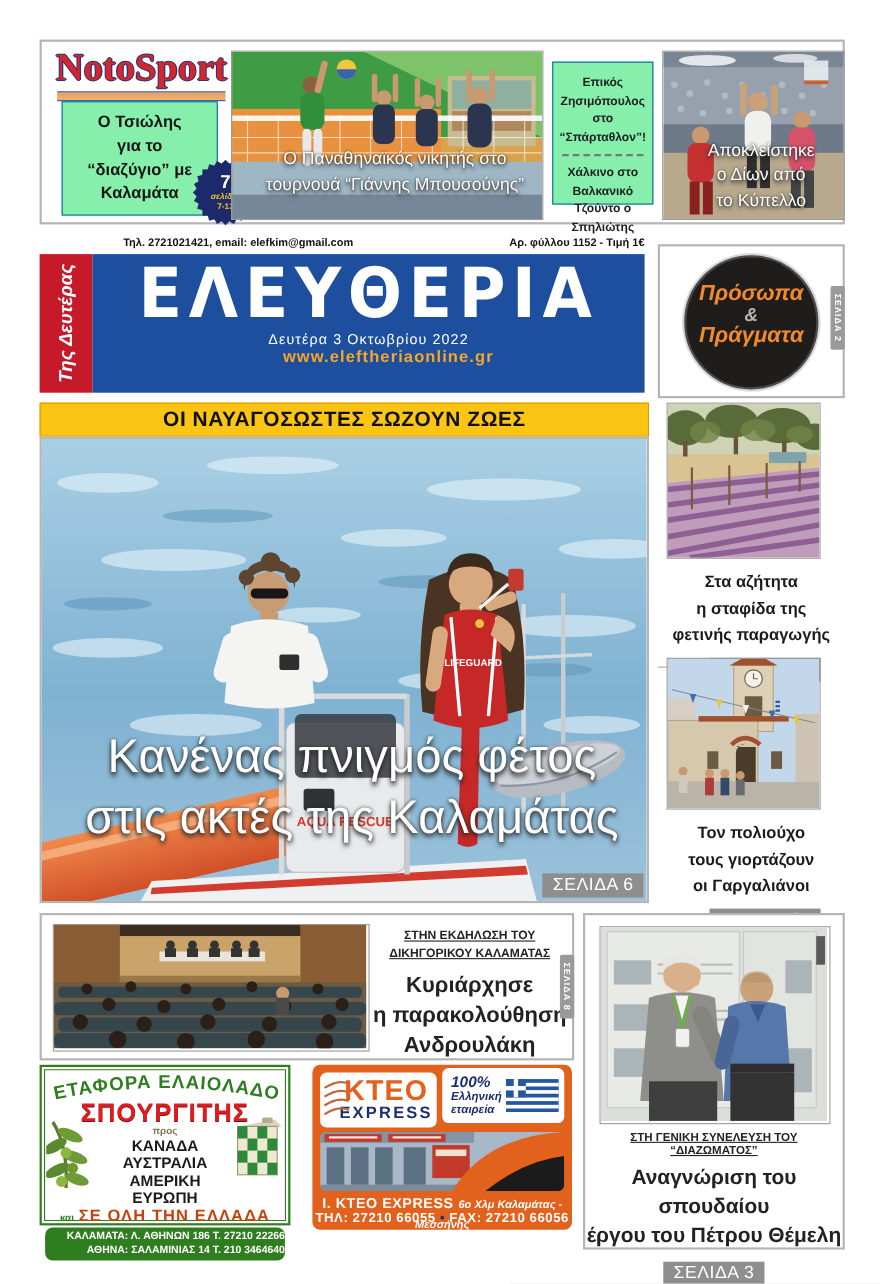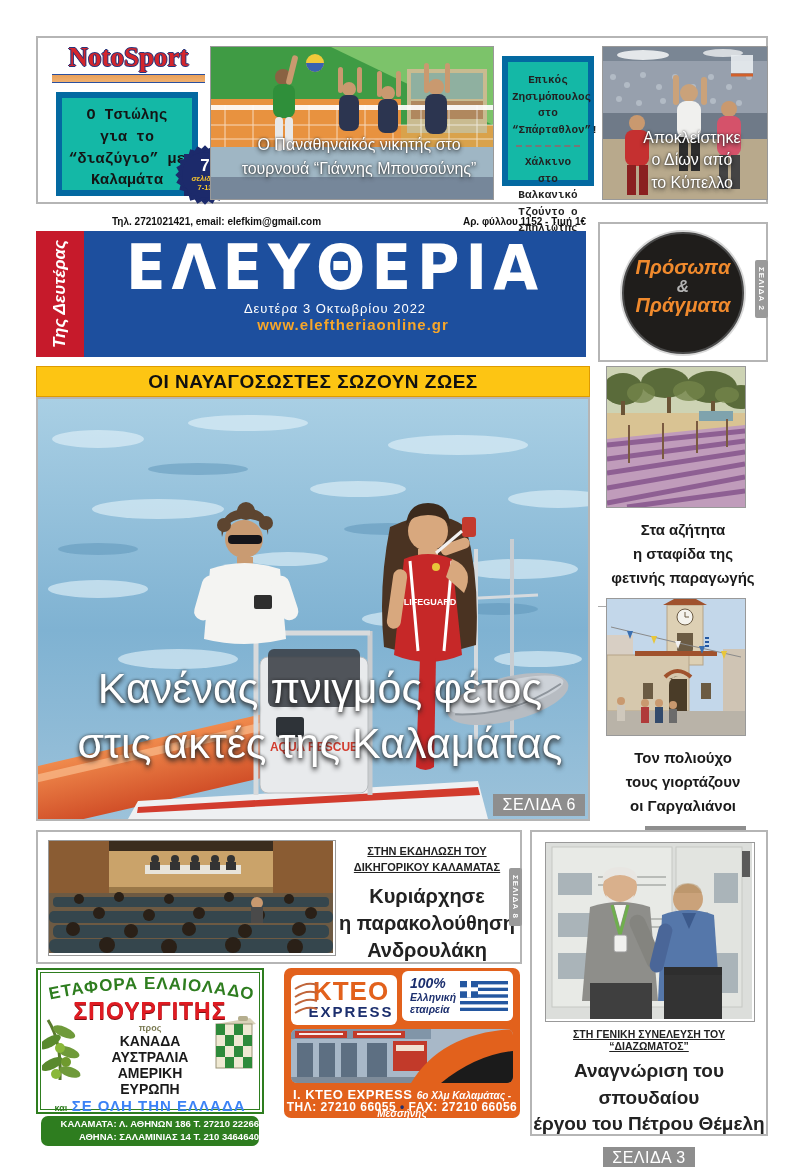--- a/index.html
+++ b/index.html
@@ -1,20 +1,20 @@
 <!DOCTYPE html>
 <html><head>
 <meta charset="utf-8">
 <style>
   html,body{margin:0;padding:0;background:#e9e9e9;}
   .page{position:relative;width:800px;height:1167px;background:#ffffff;margin:0 auto;
         font-family:"Liberation Sans",sans-serif;overflow:hidden;}
   .abs{position:absolute;}
   .bordered{border:2px solid #b5b5b5;background:#fff;box-sizing:border-box;}
-  .graybox{background:#14b8a6;border:6px solid #0369a1;box-sizing:border-box;font-family:Liberation Mono, monospace;}
+  .graybox{background:#86efac;border:1px solid #0369a1;box-sizing:border-box;}
   .page-badge{background:#8e8e8e;color:#fff;font-size:16px;font-weight:normal;
               padding:2px 9px;letter-spacing:.5px;display:inline-block;text-align:center;}
   .vtab{background:#9a9a9a;color:#fff;font-size:8px;font-weight:bold;
         writing-mode:vertical-rl;padding:7px 2px;letter-spacing:1px;border-radius:2px;}
   .kicker{font-weight:bold;text-decoration:underline;color:#222;}
   .shadowtext{color:#fff;font-weight:normal;text-shadow:0 2px 4px rgba(30,30,30,.9),0 0 2px rgba(30,30,30,.8);margin-left:14px;}
   .center{text-align:center;}
   svg{display:block;}
   
   .burst{position:absolute;width:58px;height:58px;}
@@ -26,21 +26,21 @@
         background:#1c2a6b;color:#fff;text-align:center;}
 </style>
 </head>
 <body>
 
 <div class="page">
 
   <div class="abs bordered" style="left:36px;top:36px;width:732px;height:168px;">
 
     <div class="abs" style="left:8px;top:4px;width:165px;height:158px;">
-      <div class="center" style="font-family:'Liberation Serif',serif;font-weight:bold;font-size:27px;color:#d4262c;
+      <div class="center" style="font-family:'Liberation Serif',serif;font-weight:bold;font-size:35px;color:#d4262c;
            text-shadow:-1px 0 #27357a,1px 0 #27357a,0 -1px #27357a,0 1px #27357a;">NotoSport</div>
       <div style="height:7px;margin:1px 6px 0 6px;background:linear-gradient(#e8a05a,#f0b070);border-top:1.5px solid #2a50a0;border-bottom:1.5px solid #2a50a0;"></div>
       <div class="graybox center" style="position:absolute;left:10px;top:50px;width:142px;height:104px;padding-top:7px;
            font-weight:bold;font-size:15px;line-height:1.45;color:#141414;">
         <div>Ο Τσιώλης</div>
         <div>για το</div>
         <div>“διαζύγιο” με</div>
         <div>Καλαμάτα</div>
       </div>
 
@@ -532,21 +532,21 @@
          text-shadow:0 1px 0 #7a0e12;">ΣΠΟΥΡΓΙΤΗΣ</div>
     <div class="center" style="font-size:9px;color:#7a7a52;font-weight:bold;">προς</div>
     <div class="center" style="font-size:14px;font-weight:bold;color:#1a1a1a;line-height:1.15;">
       <div>ΚΑΝΑΔΑ</div>
       <div>ΑΥΣΤΡΑΛΙΑ</div>
       <div>ΑΜΕΡΙΚΗ</div>
       <div>ΕΥΡΩΠΗ</div>
     </div>
     <div class="center" style="font-weight:bold;line-height:1;margin-top:1px;">
       <span style="font-size:9px;color:#2e7d1f;">και</span>
-      <span style="font-size:15px;color:#3b82f6;letter-spacing:1px;">ΣΕ ΟΛΗ ΤΗΝ ΕΛΛΑΔΑ</span>
+      <span style="font-size:15px;color:#c2410c;letter-spacing:1px;">ΣΕ ΟΛΗ ΤΗΝ ΕΛΛΑΔΑ</span>
     </div>
     <div style="margin:2px 3px 0 3px;background:#2e7d1f;border-radius:7px;color:#fff;font-weight:bold;font-size:9.5px;
          text-align:right;line-height:1.35;padding:2px 0;">
       <div>ΚΑΛΑΜΑΤΑ: Λ. ΑΘΗΝΩΝ 186 Τ. 27210 22266</div>
       <div>ΑΘΗΝΑ: ΣΑΛΑΜΙΝΙΑΣ 14 Τ. 210 3464640</div>
     </div>
     <svg class="abs" style="left:4px;top:48px;" width="44" height="66" viewBox="0 0 44 66">
       <path d="M6 2 q14 22 12 60" stroke="#5a7a2e" stroke-width="3" fill="none"></path>
       <ellipse cx="22" cy="14" rx="12" ry="5" fill="#6f9a3a" transform="rotate(24 22 14)"></ellipse>
       <ellipse cx="8" cy="24" rx="12" ry="5" fill="#5a8a2e" transform="rotate(-30 8 24)"></ellipse>

